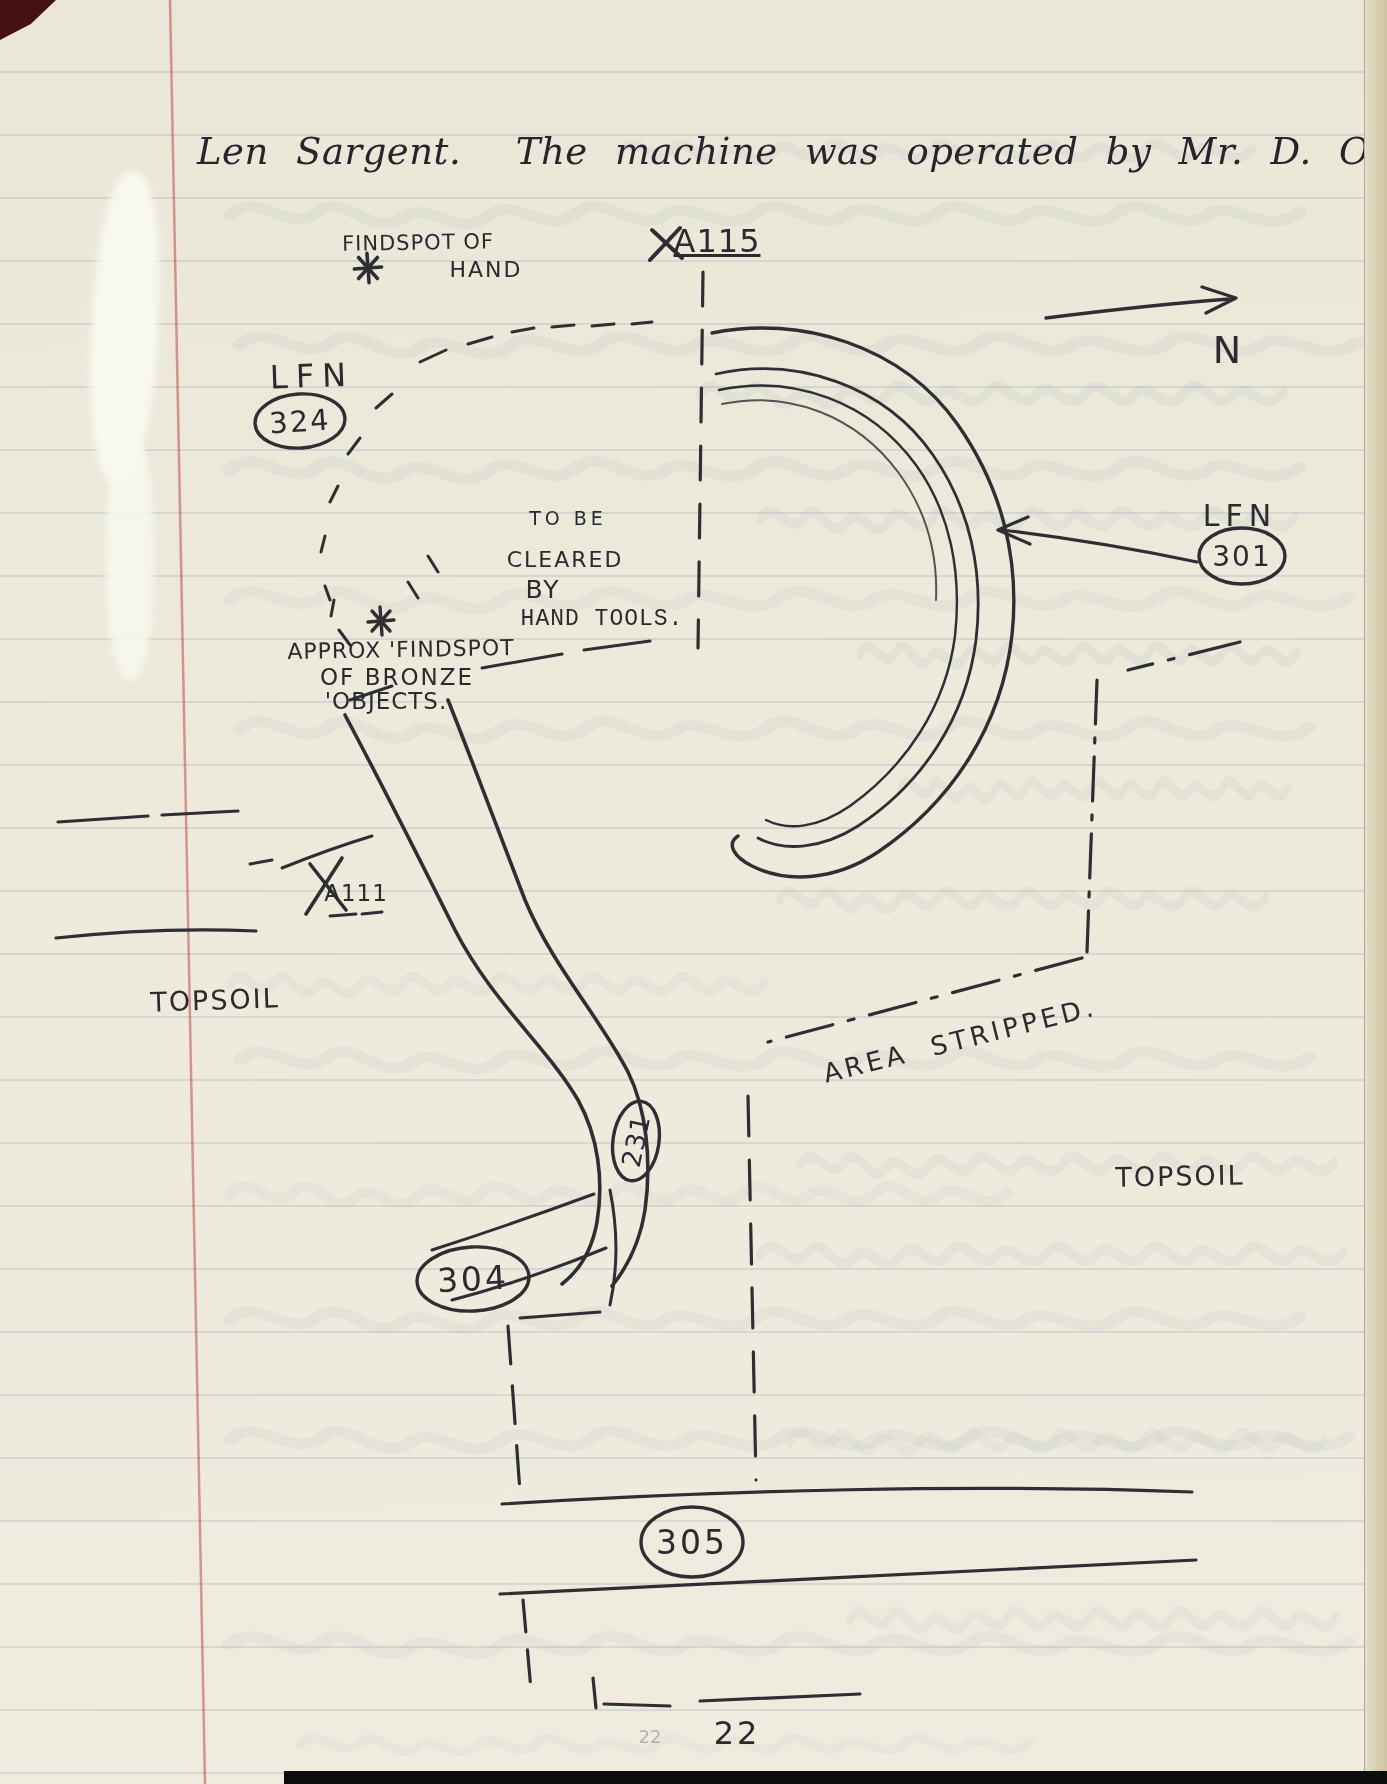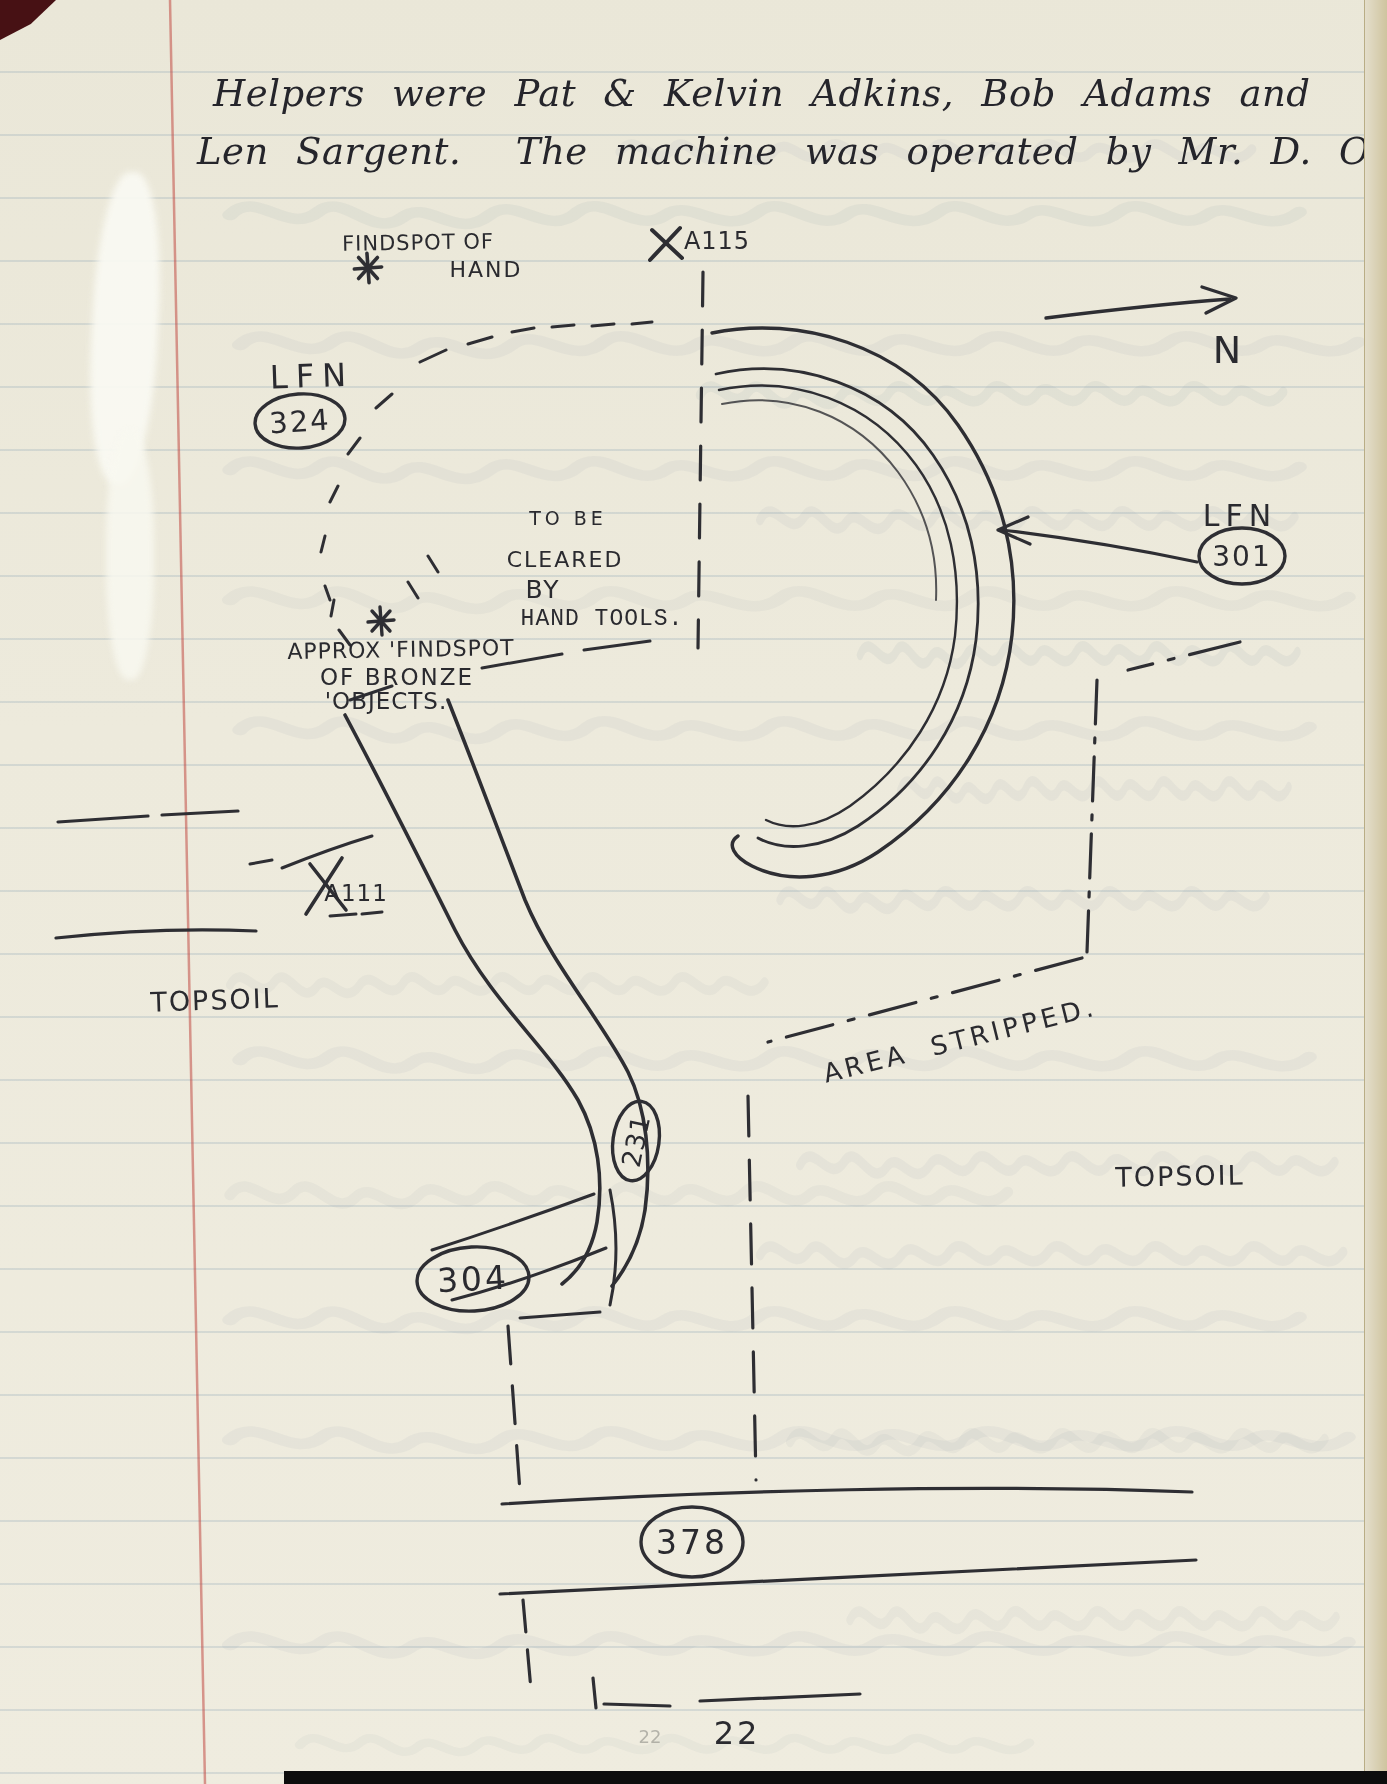--- a/index.html
+++ b/index.html
@@ -151,27 +151,26 @@
 
     <g stroke-width="3.4">
       <ellipse cx="300" cy="421" rx="45" ry="27" transform="rotate(-4 300 421)"></ellipse>
       <ellipse cx="1242" cy="556" rx="43" ry="28"></ellipse>
       <ellipse cx="636" cy="1141" rx="23" ry="40" transform="rotate(8 636 1141)"></ellipse>
       <ellipse cx="473" cy="1279" rx="56" ry="32" transform="rotate(-3 473 1279)"></ellipse>
       <ellipse cx="692" cy="1542" rx="51" ry="35"></ellipse>
     </g>
   </svg>
 
-  <div class="script" style="left:213px;top:72px;">Helpers were Pat &amp; Kelvin Adkins, Bob Adams and</div>
   <div class="script" style="left:197px;top:130px;">Len Sargent.  The machine was operated by Mr. D. Orris.</div>
 
   <div class="lbl hand" style="left:418px;top:243px;font-size:21px;letter-spacing:1px;transform:translate(-50%,-50%) rotate(-1deg);">FINDSPOT OF</div>
   <div class="lbl hand" style="left:486px;top:270px;font-size:22px;letter-spacing:2px;">HAND</div>
 
-  <div class="lbl hand" style="left:717px;top:241px;font-size:24px;letter-spacing:1px;">A115</div>
+  <div class="lbl hand" style="left:717px;top:241px;font-size:32px;letter-spacing:1px;text-decoration:underline;">A115</div>
   <div class="lbl hand" style="left:1227px;top:350px;font-size:38px;">N</div>
 
   <div class="lbl hand" style="left:312px;top:376px;font-size:32px;letter-spacing:8px;transform:translate(-50%,-50%) rotate(-2deg);">LFN</div>
   <div class="lbl hand" style="left:300px;top:422px;font-size:29px;letter-spacing:2px;transform:translate(-50%,-50%) rotate(-4deg);">324</div>
 
   <div class="lbl hand" style="left:1240px;top:516px;font-size:30px;letter-spacing:6px;">LFN</div>
   <div class="lbl hand" style="left:1242px;top:557px;font-size:28px;letter-spacing:2px;">301</div>
 
   <div class="lbl hand" style="left:568px;top:518px;font-size:19px;letter-spacing:4px;">TO BE</div>
   <div class="lbl hand" style="left:565px;top:560px;font-size:22px;letter-spacing:2px;">CLEARED</div>
@@ -183,21 +182,21 @@
   <div class="lbl hand" style="left:386px;top:701px;font-size:23px;letter-spacing:1px;">'OBJECTS.</div>
 
   <div class="lbl hand" style="left:356px;top:893px;font-size:23px;letter-spacing:1px;">A111</div>
 
   <div class="lbl hand" style="left:215px;top:1000px;font-size:27px;letter-spacing:2px;transform:translate(-50%,-50%) rotate(-2deg);">TOPSOIL</div>
   <div class="lbl hand" style="left:960px;top:1040px;font-size:26px;letter-spacing:4px;transform:translate(-50%,-50%) rotate(-14deg);">AREA  STRIPPED.</div>
   <div class="lbl hand" style="left:1180px;top:1176px;font-size:27px;letter-spacing:2px;transform:translate(-50%,-50%) rotate(-1deg);">TOPSOIL</div>
 
   <div class="lbl hand" style="left:636px;top:1141px;font-size:26px;letter-spacing:1px;transform:translate(-50%,-50%) rotate(-78deg);">231</div>
   <div class="lbl hand" style="left:473px;top:1279px;font-size:33px;letter-spacing:3px;transform:translate(-50%,-50%) rotate(-3deg);">304</div>
-  <div class="lbl hand" style="left:692px;top:1542px;font-size:33px;letter-spacing:3px;">378</div>
+  <div class="lbl hand" style="left:692px;top:1542px;font-size:33px;letter-spacing:3px;">305</div>
 
   <div class="lbl pencil" style="left:650px;top:1737px;font-size:18px;">22</div>
   <div class="lbl hand" style="left:737px;top:1733px;font-size:32px;letter-spacing:3px;">22</div>
 
   <div id="corner-tl"></div>
   <div id="edge-right"></div>
   <div id="edge-bottom"></div>
 </div>
 
 </body></html>

